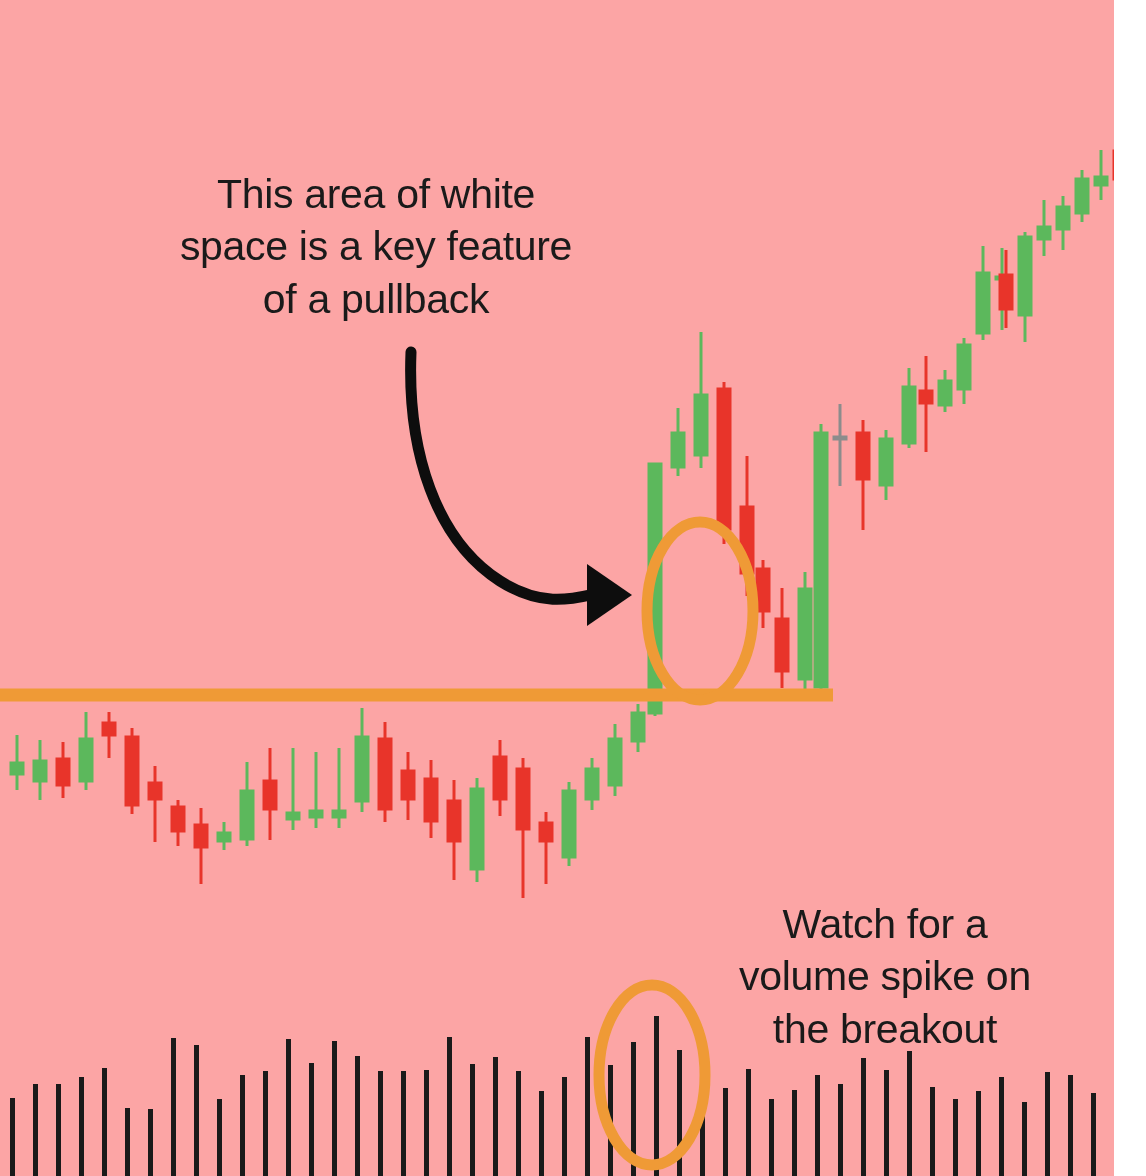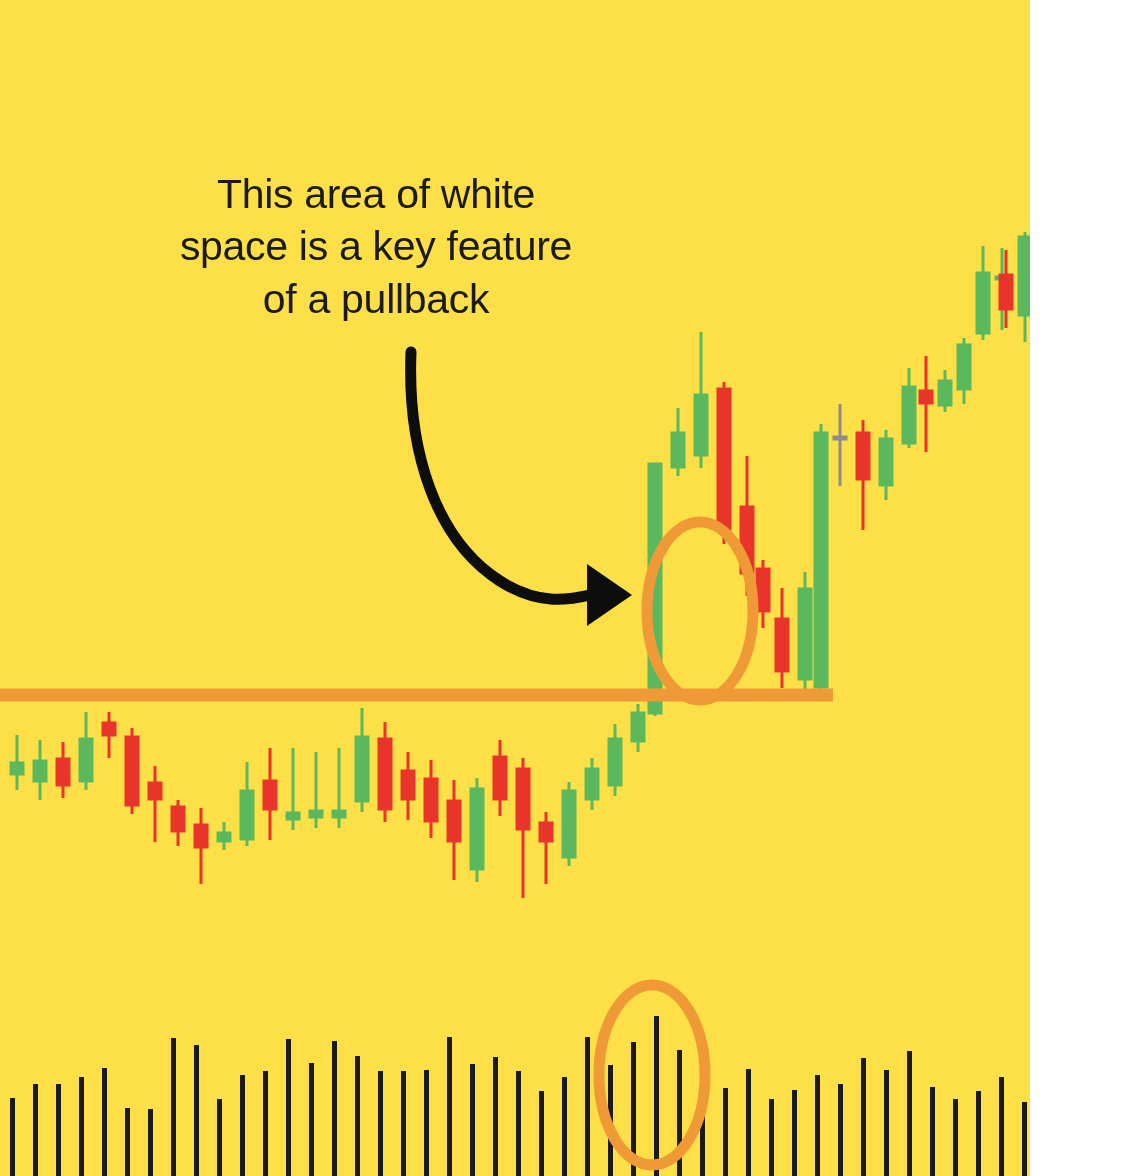--- a/index.html
+++ b/index.html
@@ -5,23 +5,23 @@
   html, body {
     margin: 0;
     padding: 0;
     background: #ffffff;
   }
   body {
     font-family: "Liberation Sans", sans-serif;
   }
   #stage {
     position: relative;
-    width: 1030px;
+    width: 1114px;
     height: 1176px;
-    background: #fde047;
+    background: #fca5a5;
     overflow: hidden;
   }
   #chart-svg {
     position: absolute;
     left: 0;
     top: 0;
     width: 1146px;
     height: 1176px;
     display: block;
   }
@@ -332,14 +332,17 @@
     <g id="ellipse-group">
         <ellipse cx="700" cy="611" rx="53" ry="89" fill="none" stroke="#ef9a36" stroke-width="11"></ellipse>
         <ellipse cx="652" cy="1075" rx="53" ry="90" fill="none" stroke="#ef9a36" stroke-width="11"></ellipse>
       </g>
   </svg>
 
   <div class="annotation" id="annotation-pullback">This area of white
 space is a key feature
 of a pullback</div>
 
+  <div class="annotation" id="annotation-volume">Watch for a
+volume spike on
+the breakout</div>
 
 </div>
 
 </body></html>

